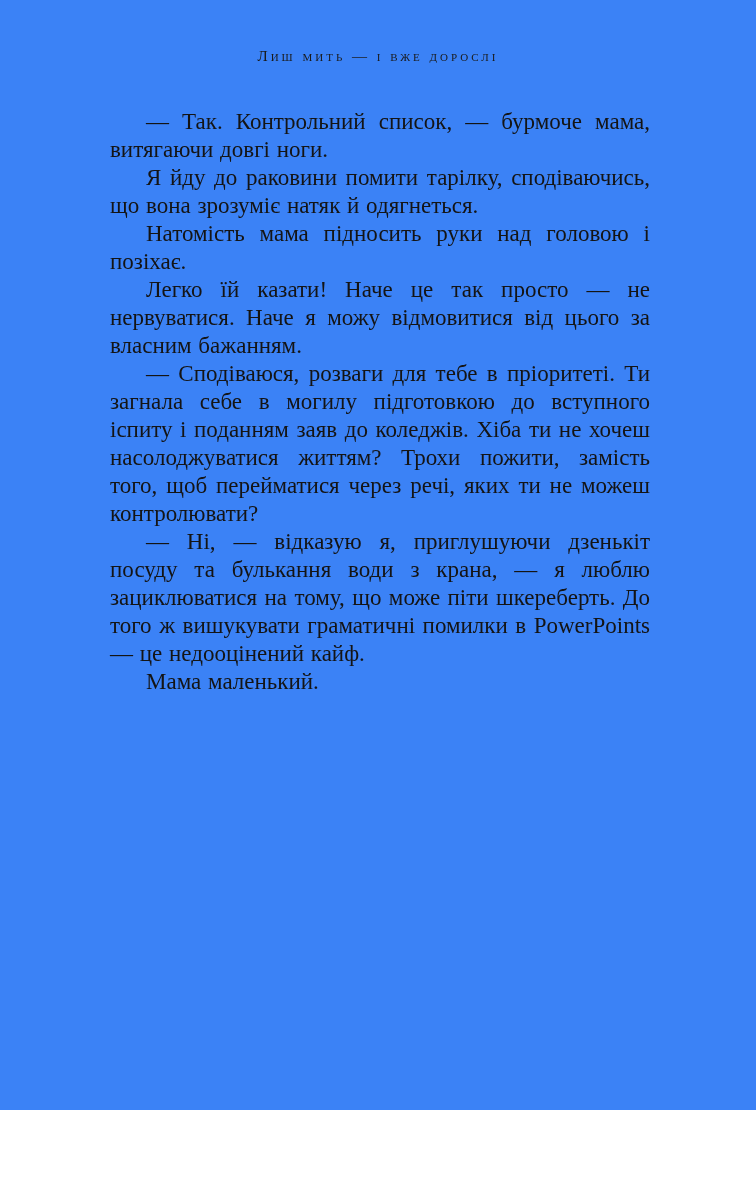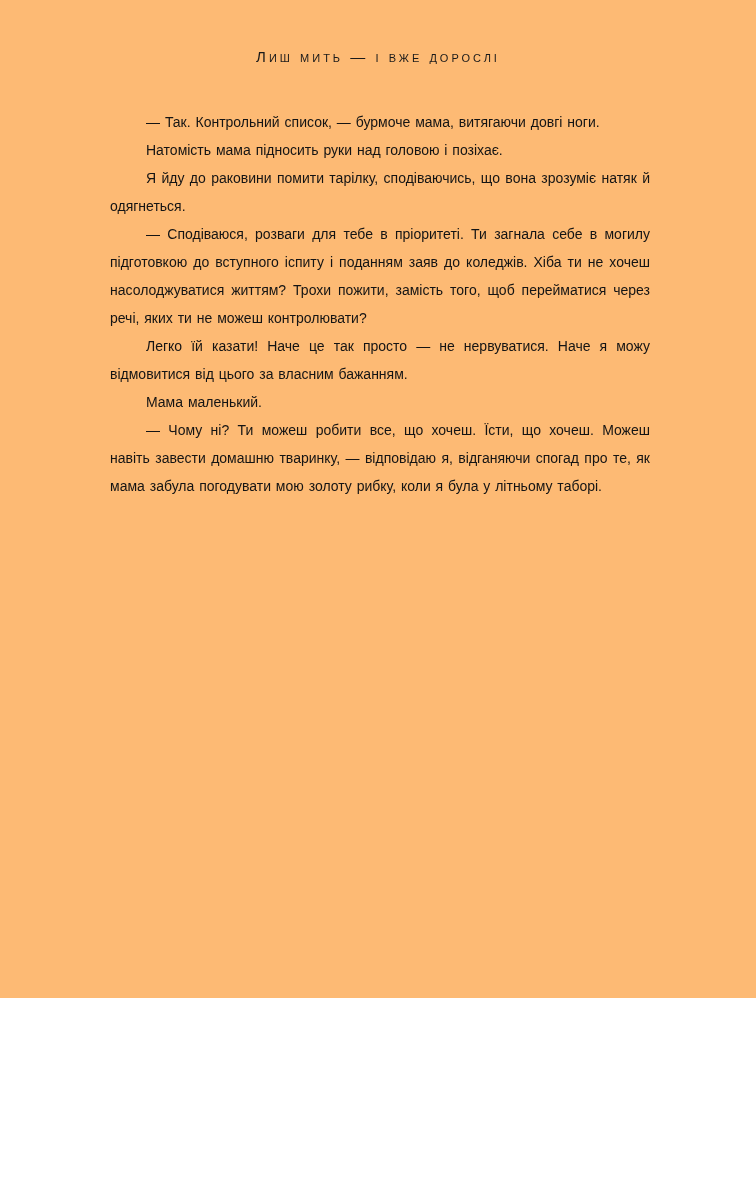--- a/index.html
+++ b/index.html
@@ -3,44 +3,44 @@
 <meta charset="utf-8">
 <style>
   html, body {
     margin: 0;
     padding: 0;
     background: #ffffff;
   }
   .book-page {
     position: relative;
     width: 756px;
-    height: 998px;
-    background: #fdba74;
-    font-family: Liberation Sans, sans-serif;
+    height: 1110px;
+    background: #3b82f6;
+    font-family: Liberation Serif, serif;
     color: #141414;
     overflow: hidden;
     box-sizing: border-box;
   }
   .running-header {
     position: absolute;
     top: 48px;
     left: 0;
     width: 100%;
     text-align: center;
     font-size: 15px;
     letter-spacing: 3px;
     font-variant: small-caps;
     color: #1a1a1a;
   }
   .body-text {
     position: absolute;
     top: 108px;
     left: 110px;
     width: 540px;
-    font-size: 14px;
+    font-size: 23px;
     line-height: 28px;
     text-align: justify;
     color: #141414;
   }
   .body-text p {
     margin: 0;
     padding: 0;
     text-indent: 36px;
     word-spacing: 1px;
   }
@@ -56,23 +56,23 @@
 </style>
 </head>
 <body>
 
 <div class="book-page">
 
   <div class="running-header">Лиш мить — і вже дорослі</div>
 
   <div class="body-text">
     <p>— Так. Контрольний список, — бурмоче мама, витягаючи довгі ноги.</p>
+    <p>Я йду до раковини помити тарілку, сподіваючись, що вона зрозуміє натяк й одягнеться.</p>
     <p>Натомість мама підносить руки над головою і позіхає.</p>
-    <p>Я йду до раковини помити тарілку, сподіваючись, що вона зрозуміє натяк й одягнеться.</p>
+    <p>Легко їй казати! Наче це так просто — не нервуватися. Наче я можу відмовитися від цього за власним бажанням.</p>
     <p>— Сподіваюся, розваги для тебе в пріоритеті. Ти загнала себе в могилу підготовкою до вступного іспиту і поданням заяв до коледжів. Хіба ти не хочеш насолоджуватися життям? Трохи пожити, замість того, щоб перейматися через речі, яких ти не можеш контролювати?</p>
-    <p>Легко їй казати! Наче це так просто — не нервуватися. Наче я можу відмовитися від цього за власним бажанням.</p>
+    <p>— Ні, — відказую я, приглушуючи дзенькіт посуду та булькання води з крана, — я люблю зациклюватися на тому, що може піти шкереберть. До того ж вишукувати граматичні помилки в PowerPoints — це недооцінений кайф.</p>
     <p>Мама маленький.</p>
-    <p>— Чому ні? Ти можеш робити все, що хочеш. Їсти, що хочеш. Можеш навіть завести домашню тваринку, — відповідаю я, відганяючи спогад про те, як мама забула погодувати мою золоту рибку, коли я була у літньому таборі.</p>
   </div>
 
   <div class="page-number">15</div>
 
 </div>
 
 </body></html>

